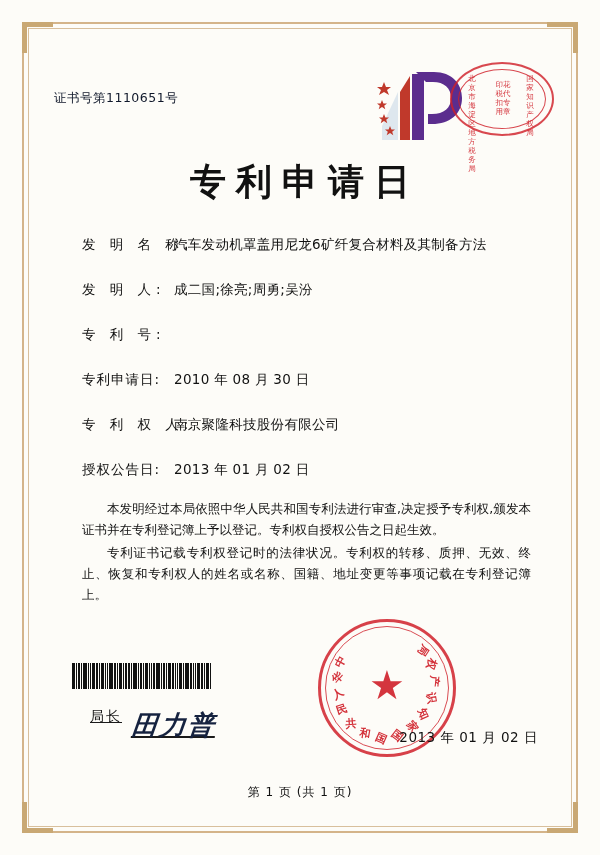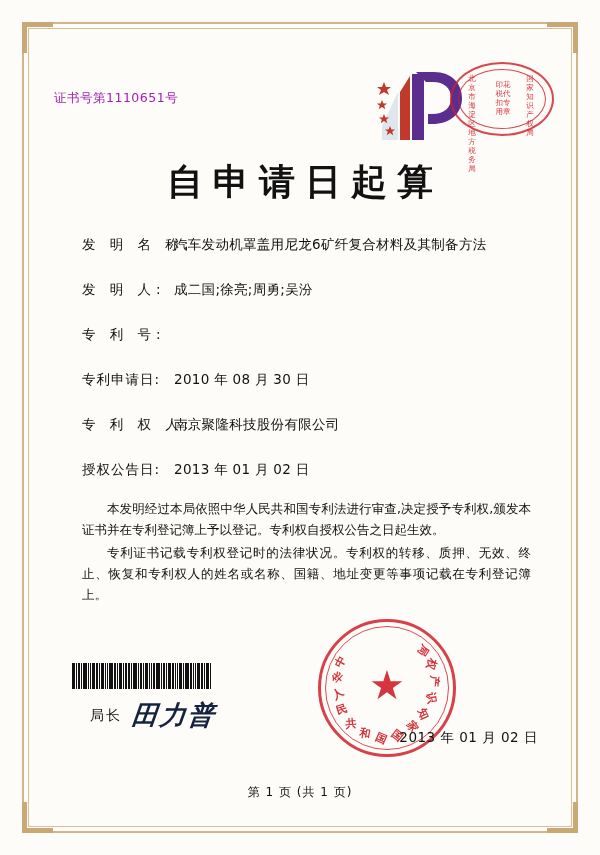--- a/index.html
+++ b/index.html
@@ -59,21 +59,21 @@
     bottom: 40px;
   }
 
   
   .cert-no {
     position: absolute;
     left: 14px;
     top: 50px;
     font-size: 12.5px;
     letter-spacing: 0.5px;
-    color: #a21caf;
+    color: #0f172a;
   }
 
   
   .logo {
     position: absolute;
     right: 92px;
     top: 26px;
     width: 92px;
     height: 78px;
   }
@@ -183,25 +183,25 @@
     display: block;
     background: #111;
     height: 100%;
     margin-right: 1px;
   }
 
   
   .sign-row {
     position: absolute;
     left: 50px;
-    bottom: 82px;
+    bottom: 72px;
     display: flex;
-    align-items: center;
     font-size: 14px;
     letter-spacing: 2px;
+    text-decoration: underline;
   }
   .sign-name {
     margin-left: 10px;
     font-family: "DejaVu Serif", "Liberation Serif", serif;
     font-size: 26px;
     font-style: italic;
     font-weight: bold;
     letter-spacing: 2px;
     color: #15223f;
     transform: skewX(-6deg);
@@ -307,21 +307,21 @@
     </div>
 
     <div class="seal-top">
       <div class="oval"></div>
       <div class="oval inner"></div>
       <div class="stext" style="left:16px;top:12px;">北京市海淀区地方税务局</div>
       <div class="stext" style="left:45px;top:18px;width:16px;">印花税代扣专用章</div>
       <div class="stext" style="left:74px;top:12px;">国家知识产权局</div>
     </div>
 
-    <div class="title">自申请日起算</div>
+    <div class="title">专利申请日</div>
 
     <div class="fields">
       <div class="field-row">
         <div class="field-label">发 明 名 称:</div>
         <div class="field-value">汽车发动机罩盖用尼龙6矿纤复合材料及其制备方法</div>
       </div>
       <div class="field-row">
         <div class="field-label">发 明 人:</div>
         <div class="field-value">成二国;徐亮;周勇;吴汾</div>
       </div>

